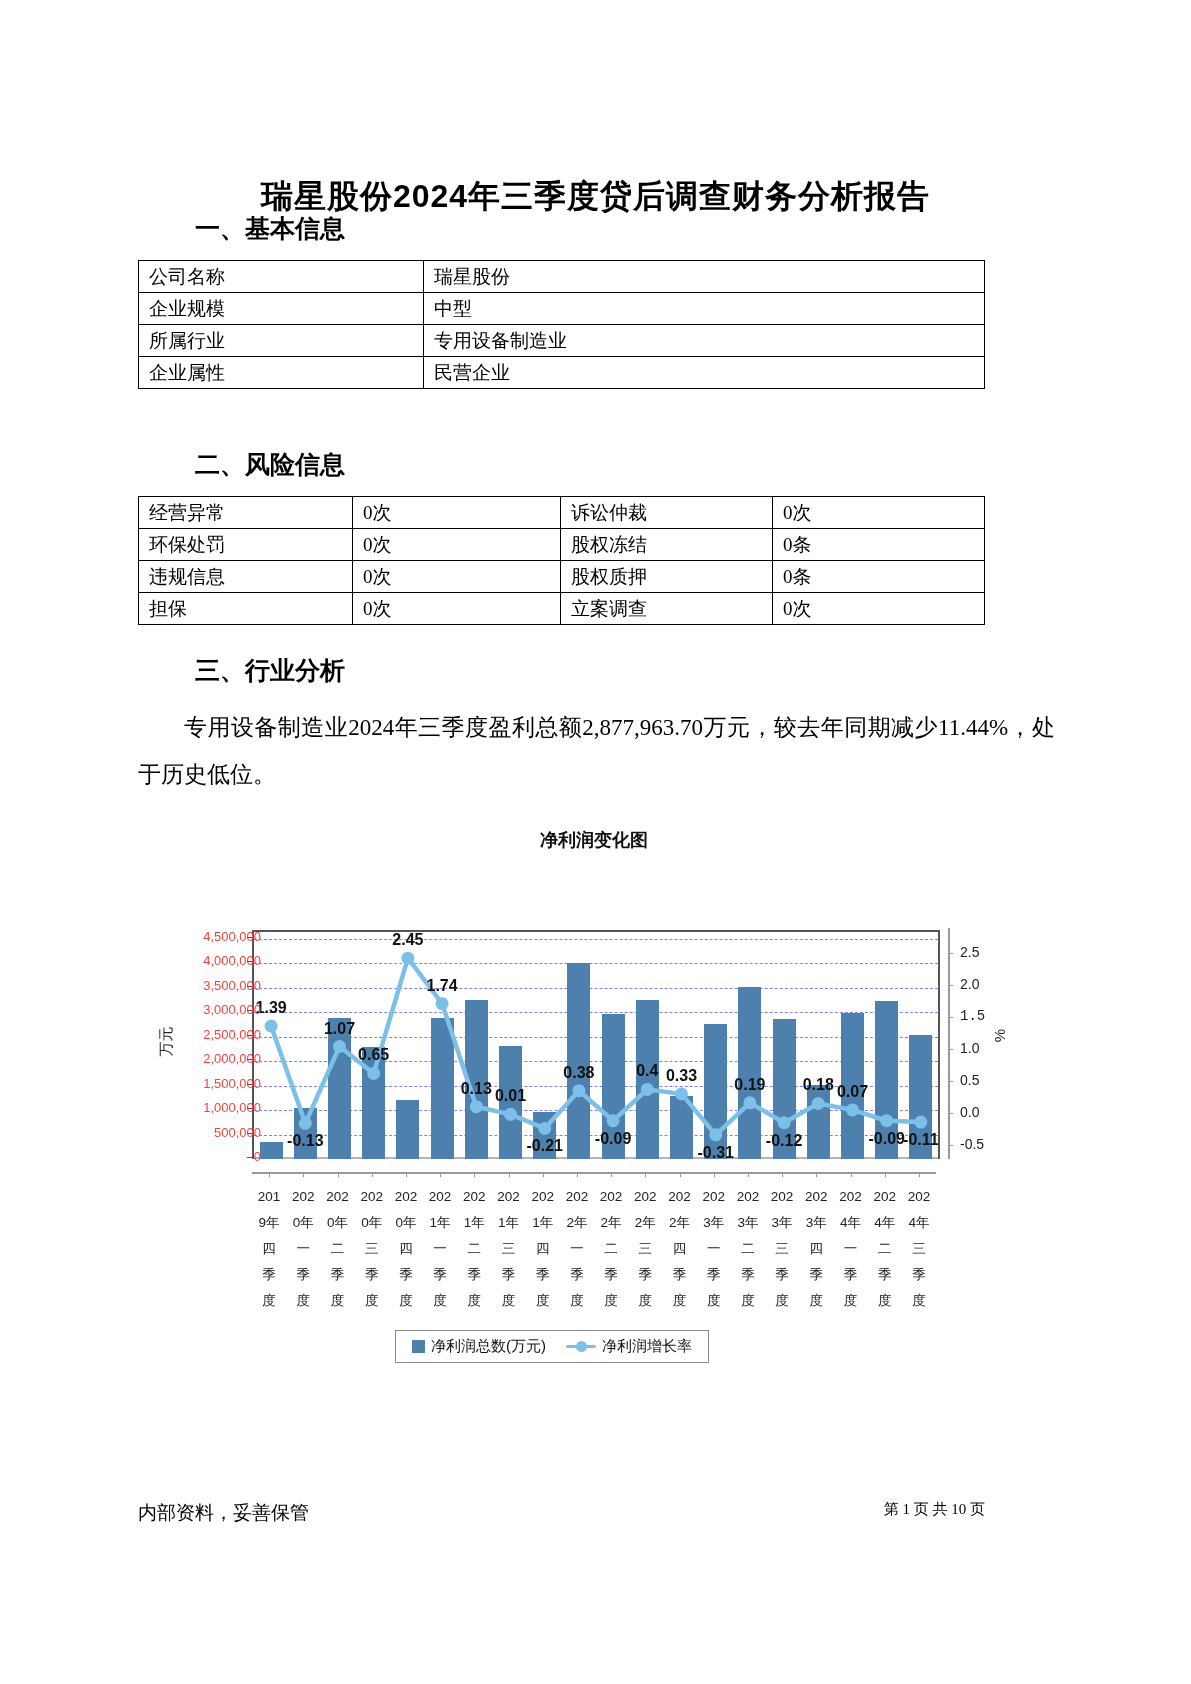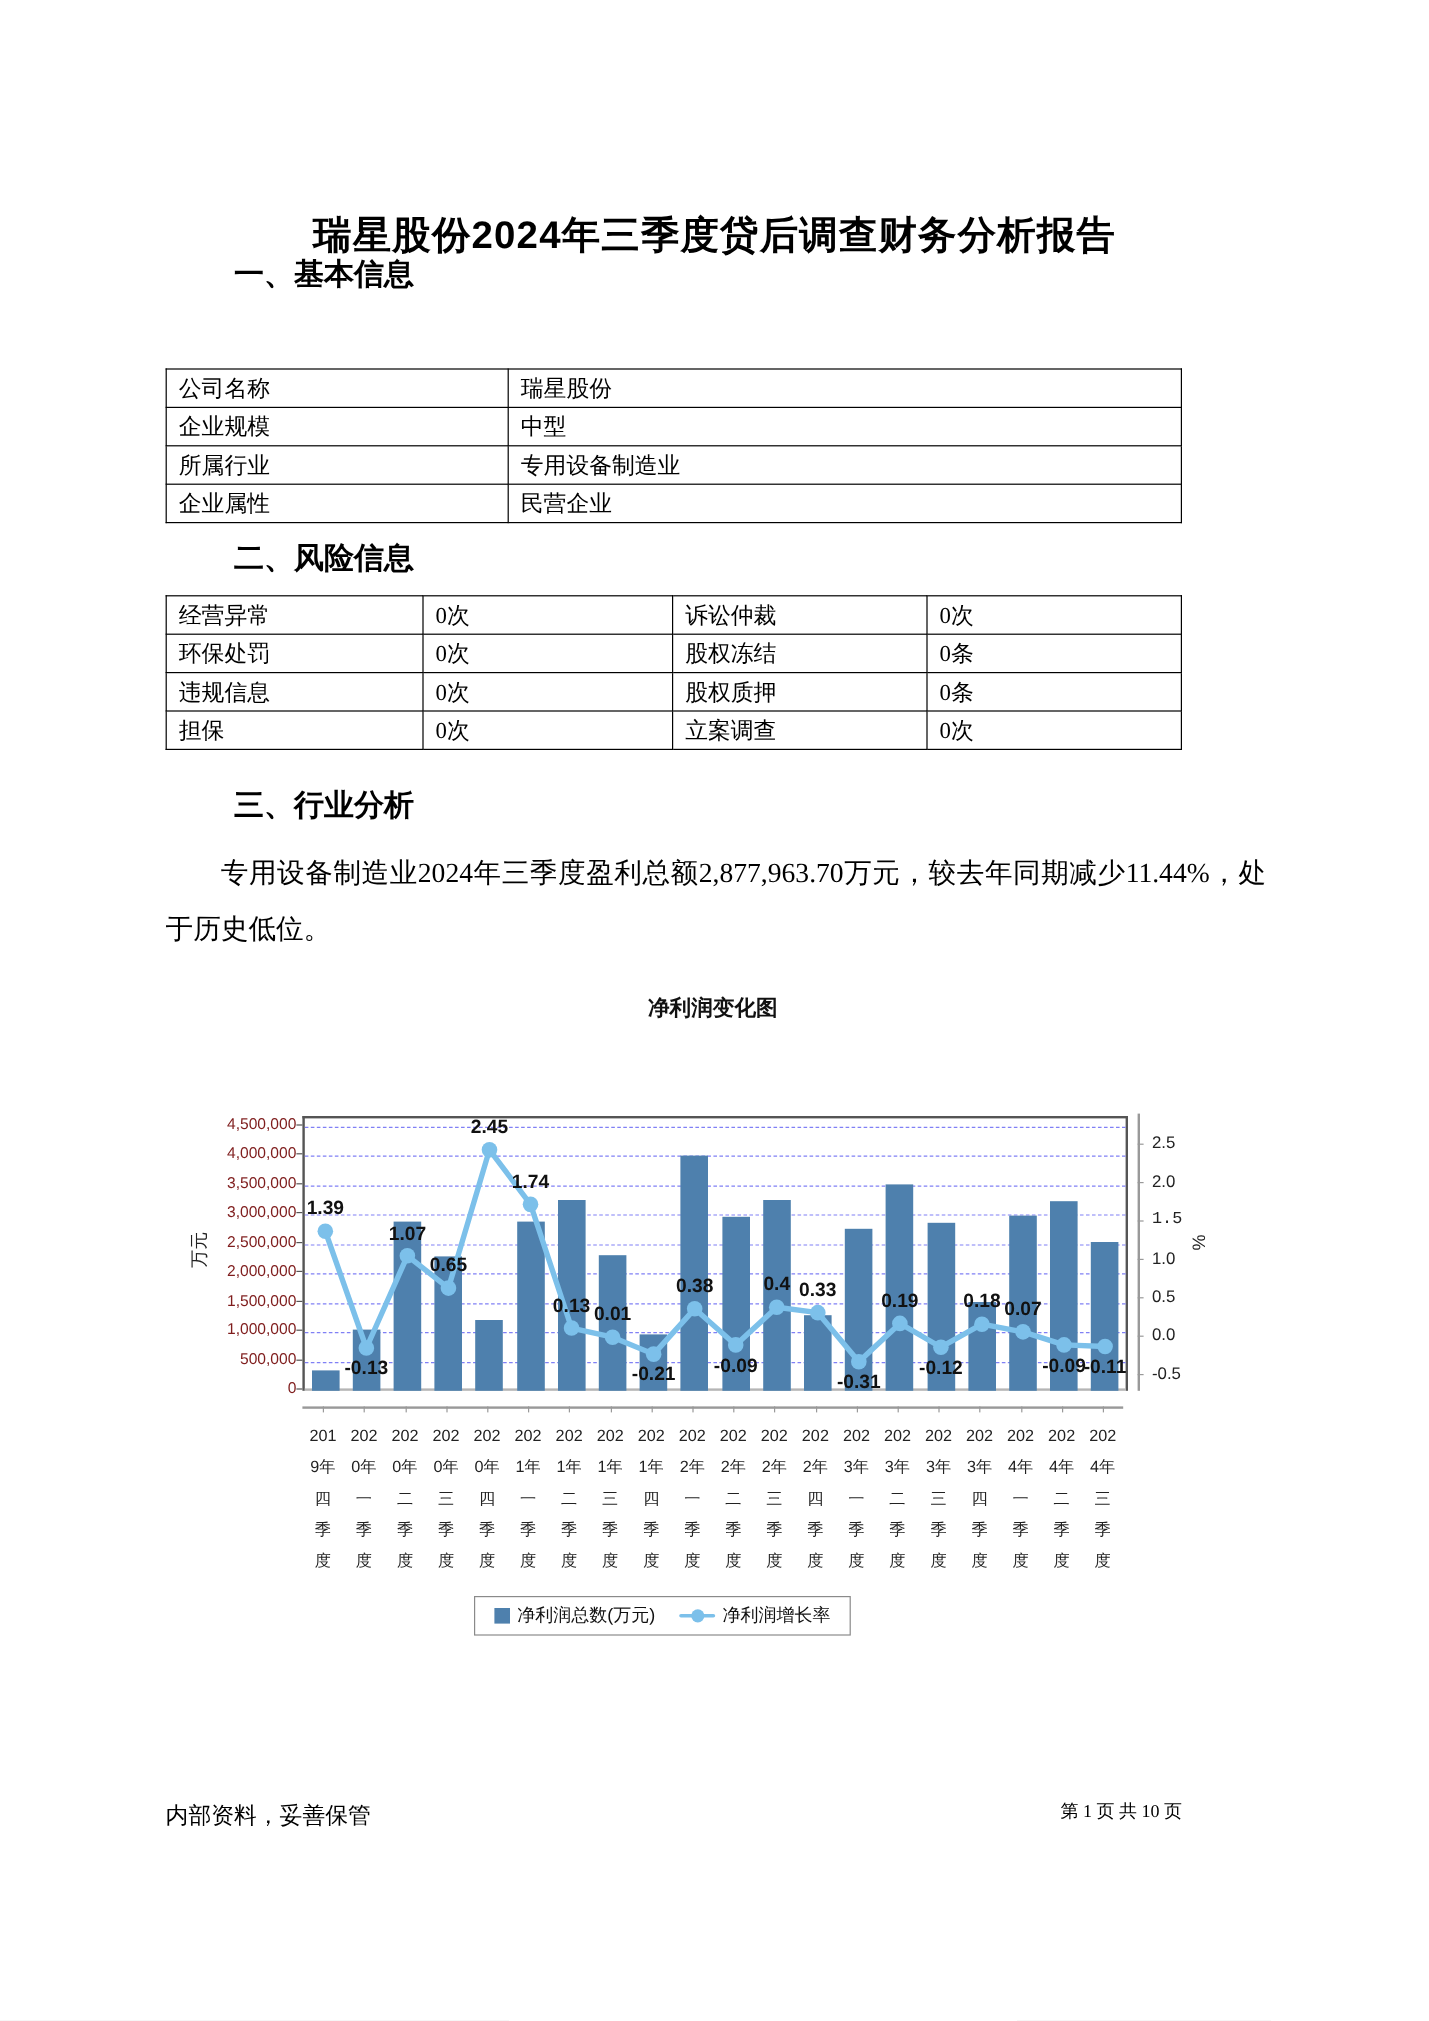--- a/index.html
+++ b/index.html
@@ -23,21 +23,21 @@
     font-family:"Liberation Sans","DejaVu Sans",sans-serif;
     font-weight:bold;font-size:25px;
   }
   #h-basic{top:212px;}
   #h-risk{top:448px;}
   #h-industry{top:654px;}
   table.info{
     position:absolute;left:138px;width:847px;
     border-collapse:collapse;table-layout:fixed;
   }
-  #t-basic{top:260px;margin-top:47px;}
+  #t-basic{top:260px;}
   #t-risk{top:496px;}
   table.info td{
     border:1px solid #000;
     height:31px;
     font-size:19px;
     padding:0 0 0 10px;
     vertical-align:middle;
     overflow:hidden;white-space:nowrap;
   }
   .para{
@@ -64,22 +64,22 @@
   .gridline{position:absolute;left:0;width:100%;height:0;border-top:1px dashed #8080f5;}
   .zeroline{position:absolute;left:0;bottom:0;width:100%;height:0;border-top:2px solid #b5b5b5;}
   .bar{position:absolute;bottom:0;background:#4e80ad;}
   .line-svg{position:absolute;left:0;top:0;overflow:visible;}
   .pt-label{
     position:absolute;width:64px;text-align:center;
     font-weight:bold;font-size:16px;color:#111;
     pointer-events:none;
   }
   .ytick{
-    position:absolute;left:2px;width:80px;text-align:right;
-    font-size:13px;color:#7f1d1d;
+    position:absolute;left:16px;width:80px;text-align:right;
+    font-size:13px;color:#ef4444;
   }
   .ytick-mark{position:absolute;width:5px;height:0;border-top:1.5px solid #555;}
   .axis-unit-left{
     position:absolute;left:-14px;top:210px;
     font-size:15px;color:#222;transform:rotate(-90deg);
   }
   .right-axis-line{
     position:absolute;left:783px;top:106px;width:0;height:231px;
     border-left:2px solid #999;
   }

